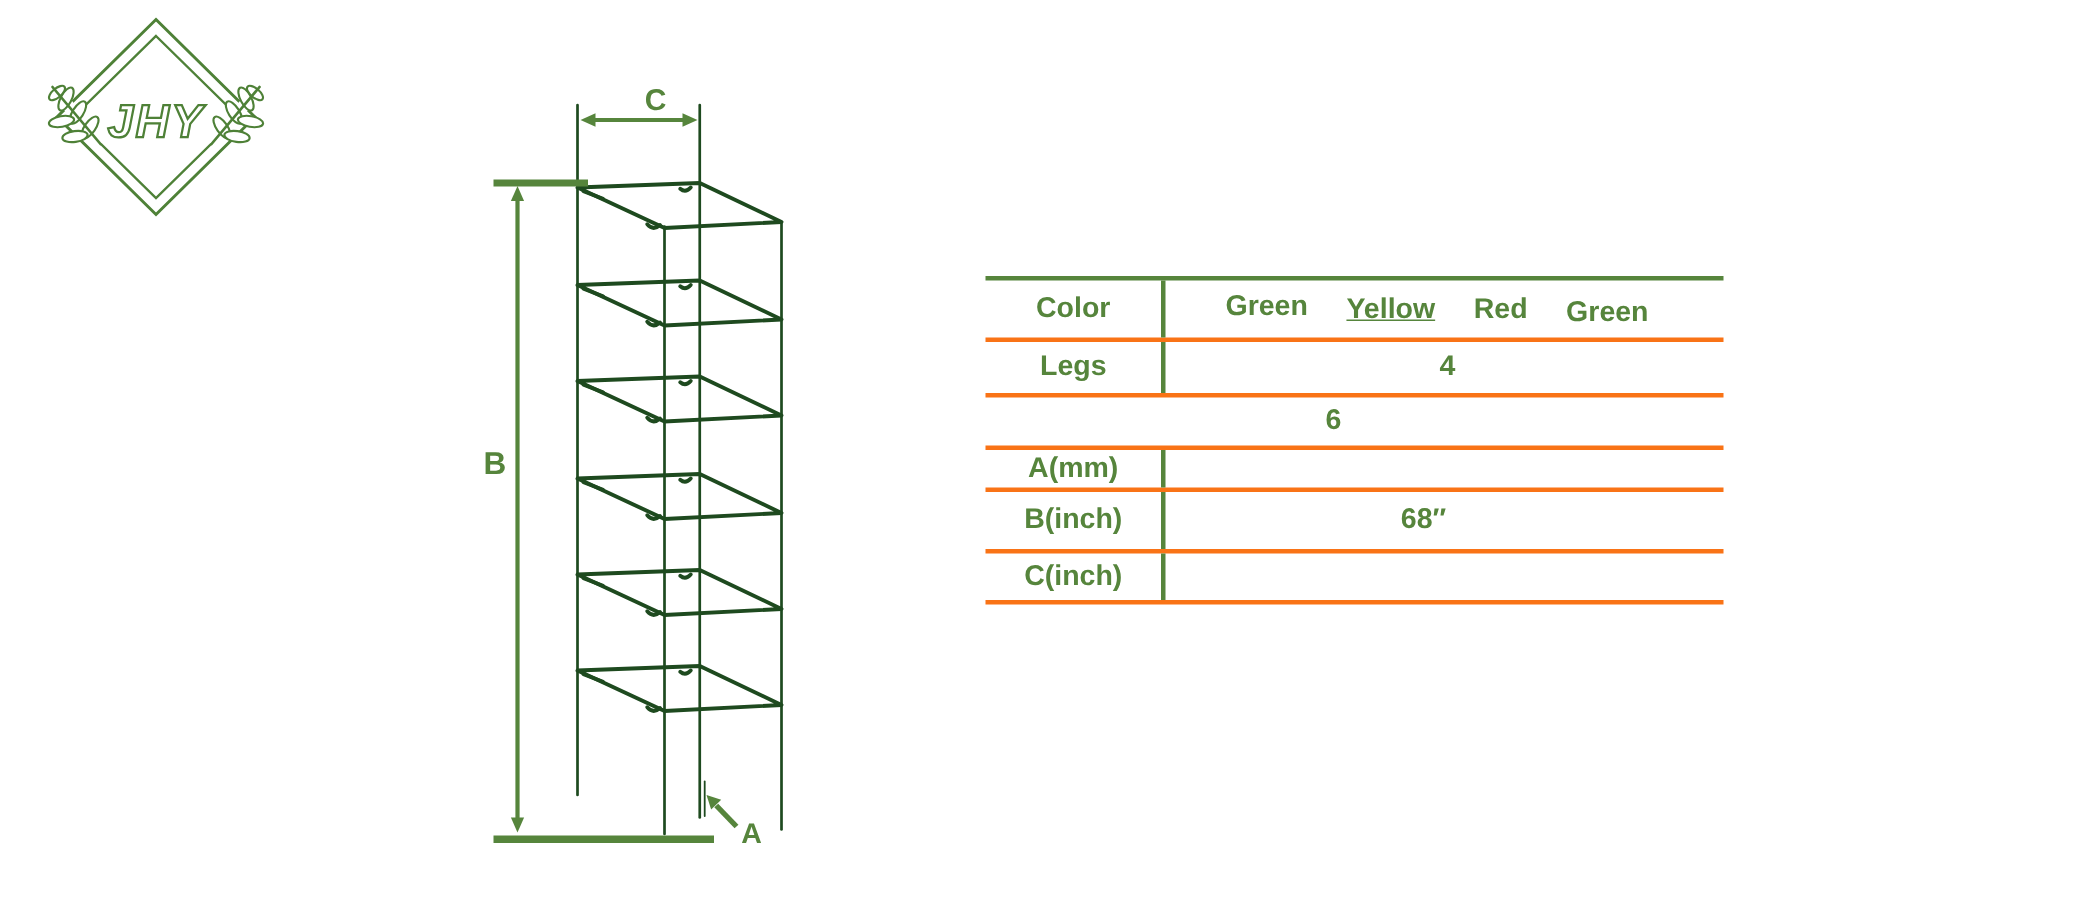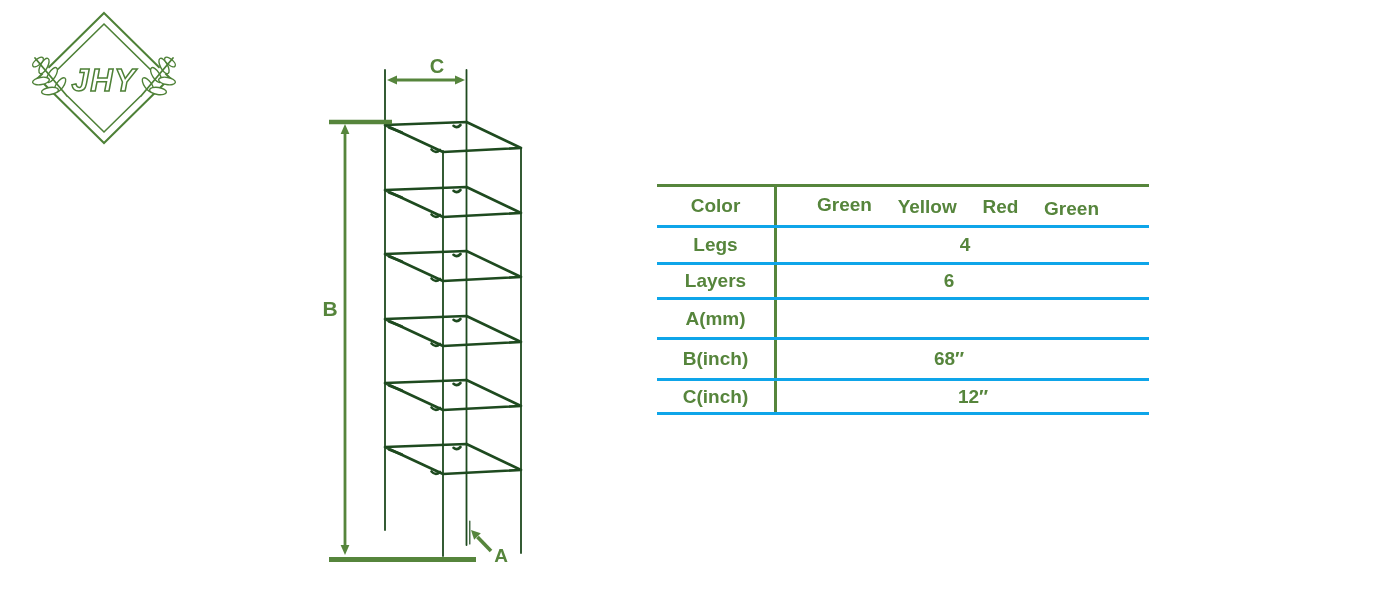--- a/index.html
+++ b/index.html
@@ -22,21 +22,21 @@
     position: absolute;
     left: 657px; top: 184px;
     width: 492px;
     border-top: 3px solid #56853c;
     color: #56853c;
     font-weight: bold;
     font-size: 19px;
   }
   .spec-row {
     display: flex;
-    border-bottom: 3px solid #0ea5e9;
+    border-bottom: 3px solid #f97316;
     box-sizing: border-box;
   }
   .spec-label {
     width: 120px;
     box-sizing: border-box;
     border-right: 3px solid #56853c;
     display: flex;
     align-items: center;
     justify-content: center;
     text-align: center;
@@ -50,27 +50,27 @@
   }
   .spec-colors {
     flex: 1;
     display: flex;
     align-items: center;
     justify-content: space-between;
     padding: 0 50px 0 16px;
     margin-left: 24px;
   }
   .spec-colors span:nth-child(1) { transform: translateY(-1px); }
-  .spec-colors span:nth-child(2) { transform: translateY(1px); }
+  .spec-colors span:nth-child(2) { transform: translateY(1px); text-decoration: underline; }
   .spec-colors span:nth-child(3) { transform: translateY(1px); }
   .spec-colors span:nth-child(4) { transform: translateY(3px); }
   .h41 { height: 41px; }
   .h37 { height: 37px; gap: 32px; }
   .h35 { height: 35px; }
-  .h40 { height: 40px; }
+  .h40 { height: 28px; }
   .h34 { height: 34px; gap: 48px; }
 </style>
 </head>
 <body>
 
 <svg class="stage" viewBox="0 0 1400 600">
   <defs>
 
     <g id="cage-layer" fill="none" stroke="#1e4a1f" stroke-width="2.6" stroke-linecap="round" stroke-linejoin="round">
       <path d="M443,27 L385,0 L466.5,-3 L521,23 Z"></path>
@@ -150,27 +150,25 @@
       <span>Yellow</span>
       <span>Red</span>
       <span>Green</span>
     </div>
   </div>
   <div class="spec-row h37">
     <div class="spec-label">Legs</div>
     <div class="spec-value">4</div>
   </div>
   <div class="spec-row h35">
-    <div class="spec-label">Layers</div>
     <div class="spec-value">6</div>
   </div>
   <div class="spec-row h40">
     <div class="spec-label">A(mm)</div>
   </div>
   <div class="spec-row h41">
     <div class="spec-label">B(inch)</div>
     <div class="spec-value">68″</div>
   </div>
   <div class="spec-row h34">
     <div class="spec-label">C(inch)</div>
-    <div class="spec-value">12″</div>
   </div>
 </div>
 
 </body></html>

